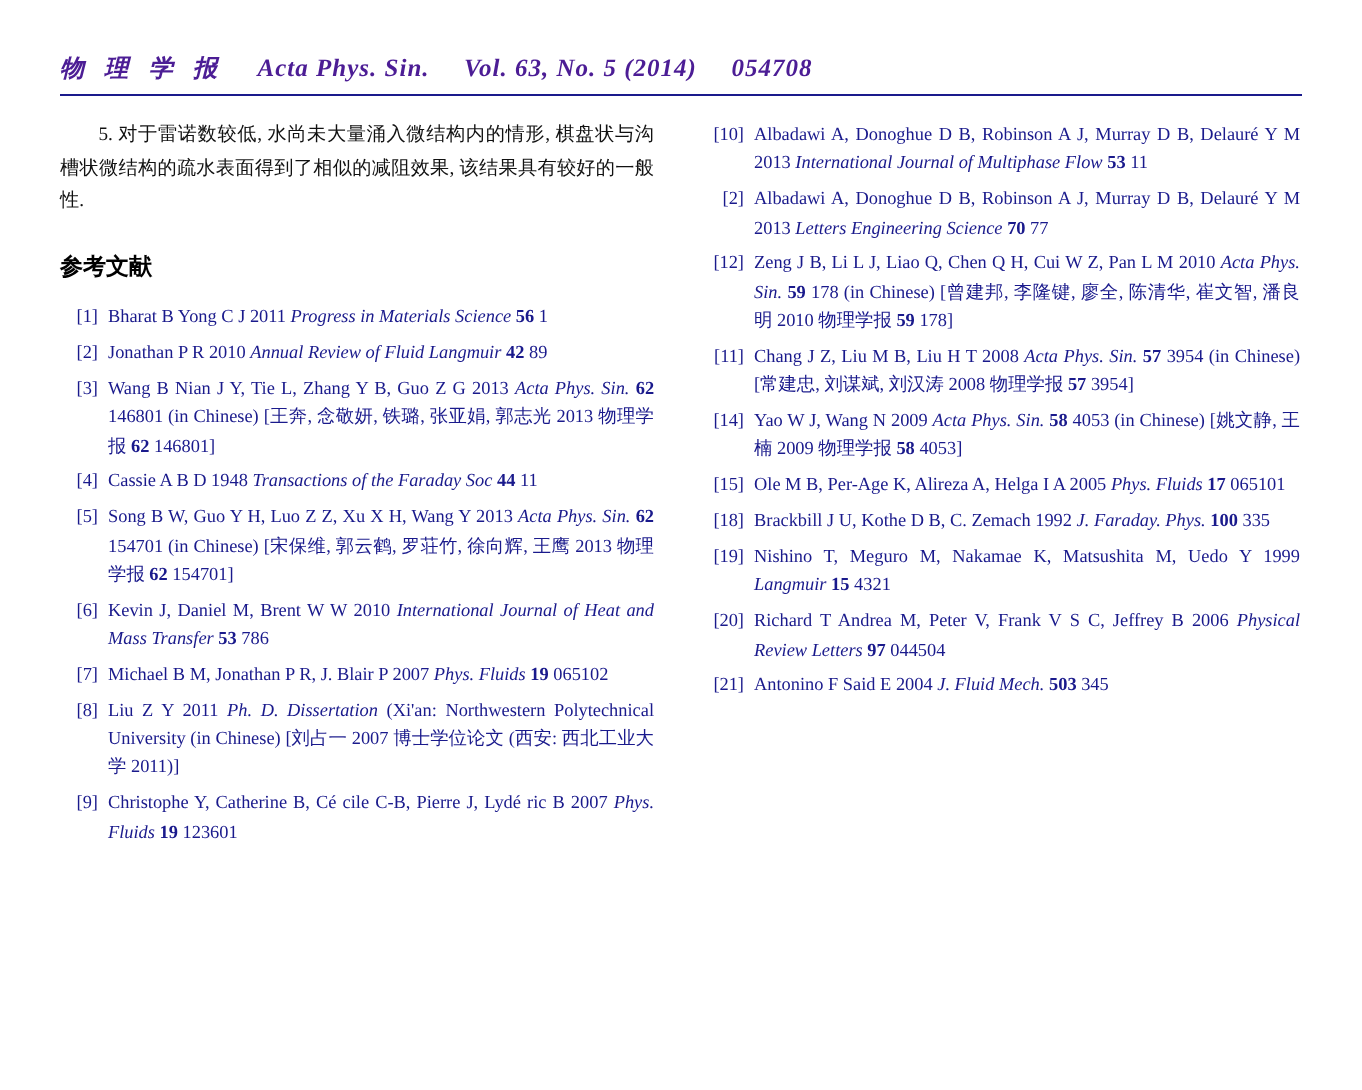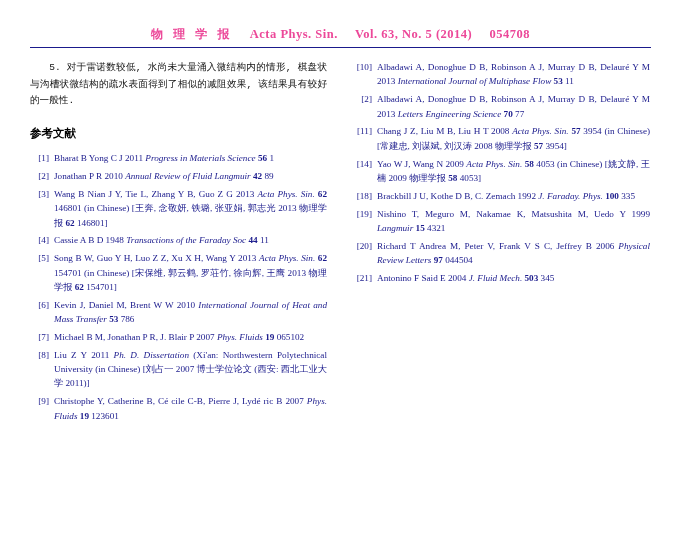--- a/index.html
+++ b/index.html
@@ -15,27 +15,28 @@
     overflow: hidden;
   }
   .page {
     position: relative;
     width: 681px;
     height: 545px;
     box-sizing: border-box;
     padding: 26px 30px 0 30px;
   }
   .header {
-    text-align: center;
+    text-align: left;
     font-size: 12.5px;
     font-weight: bold;
-    color: #ec4899;
+    color: #4c1d95;
     letter-spacing: 0.5px;
     margin-bottom: 3px;
     white-space: nowrap;
+    font-style: italic;
   }
   .header .cn {
     font-family: "DejaVu Sans", sans-serif;
     letter-spacing: 3px;
     font-size: 12px;
   }
   .header .sp {
     display: inline-block;
     width: 10px;
   }
@@ -47,21 +48,21 @@
     display: flex;
     gap: 26px;
   }
   .col {
     width: 297px;
     font-size: 9.3px;
     line-height: 1.62;
   }
   .para {
     text-indent: 2em;
-    font-family: Liberation Mono, monospace;
+    font-family: Liberation Serif, serif;
     font-size: 9.6px;
     line-height: 1.72;
     text-align: justify;
     margin-bottom: 14px;
     color: #111;
   }
   .sec-title {
     font-family: "DejaVu Sans", sans-serif;
     font-weight: bold;
     font-size: 11.5px;
@@ -154,28 +155,36 @@
       <div id="ref-right">
           <div class="ref">
             <span class="num">[10]</span>
             <span class="body">Albadawi A, Donoghue D B, Robinson A J, Murray D B, Delauré Y M 2013 <i>International Journal of Multiphase Flow</i> <b>53</b> 11</span>
           </div>
           <div class="ref">
             <span class="num">[2]</span>
             <span class="body">Albadawi A, Donoghue D B, Robinson A J, Murray D B, Delauré Y M 2013 <i>Letters Engineering Science</i> <b>70</b> 77</span>
           </div>
           <div class="ref">
+            <span class="num">[12]</span>
+            <span class="body">Zeng J B, Li L J, Liao Q, Chen Q H, Cui W Z, Pan L M 2010 <i>Acta Phys. Sin.</i> <b>59</b> 178 (in Chinese) [曾建邦, 李隆键, 廖全, 陈清华, 崔文智, 潘良明 2010 物理学报 <b>59</b> 178]</span>
+          </div>
+          <div class="ref">
             <span class="num">[11]</span>
             <span class="body">Chang J Z, Liu M B, Liu H T 2008 <i>Acta Phys. Sin.</i> <b>57</b> 3954 (in Chinese) [常建忠, 刘谋斌, 刘汉涛 2008 物理学报 <b>57</b> 3954]</span>
           </div>
           <div class="ref">
             <span class="num">[14]</span>
             <span class="body">Yao W J, Wang N 2009 <i>Acta Phys. Sin.</i> <b>58</b> 4053 (in Chinese) [姚文静, 王楠 2009 物理学报 <b>58</b> 4053]</span>
           </div>
           <div class="ref">
+            <span class="num">[15]</span>
+            <span class="body">Ole M B, Per-Age K, Alireza A, Helga I A 2005 <i>Phys. Fluids</i> <b>17</b> 065101</span>
+          </div>
+          <div class="ref">
             <span class="num">[18]</span>
             <span class="body">Brackbill J U, Kothe D B, C. Zemach 1992 <i>J. Faraday. Phys.</i> <b>100</b> 335</span>
           </div>
           <div class="ref">
             <span class="num">[19]</span>
             <span class="body">Nishino T, Meguro M, Nakamae K, Matsushita M, Uedo Y 1999 <i>Langmuir</i> <b>15</b> 4321</span>
           </div>
           <div class="ref">
             <span class="num">[20]</span>
             <span class="body">Richard T Andrea M, Peter V, Frank V S C, Jeffrey B 2006 <i>Physical Review Letters</i> <b>97</b> 044504</span>

